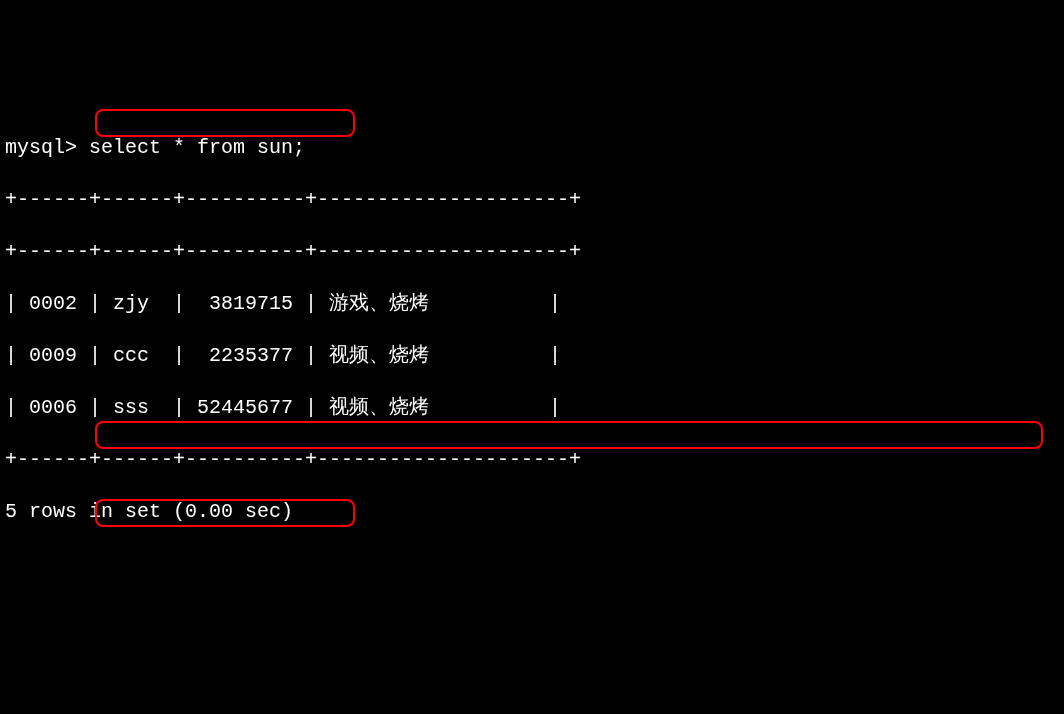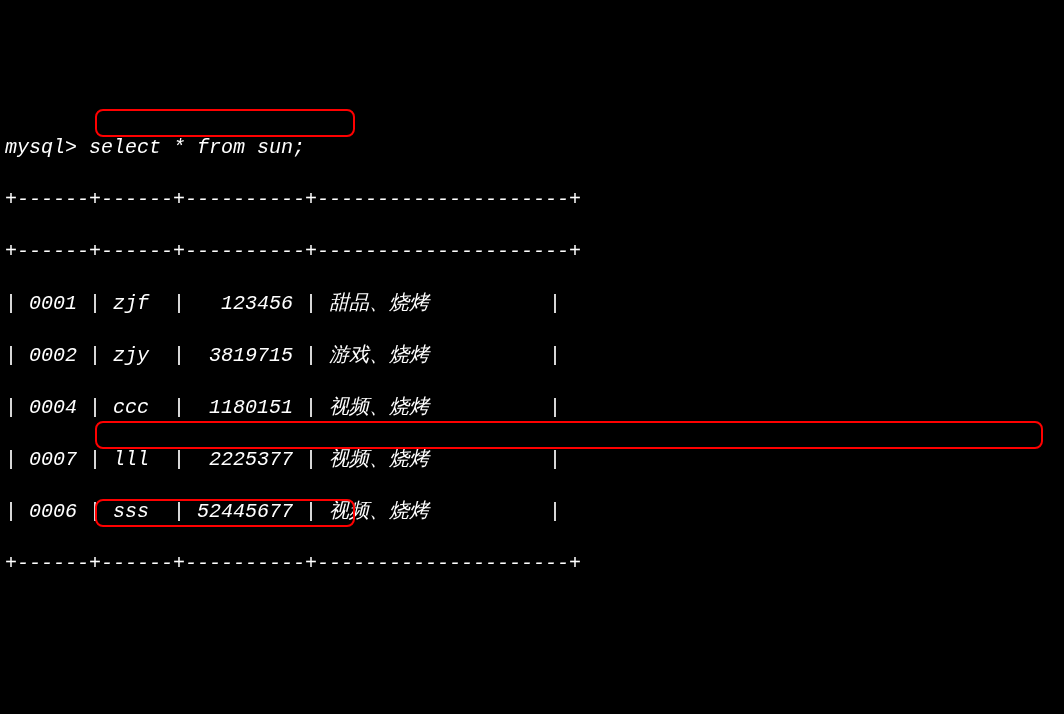--- a/index.html
+++ b/index.html
@@ -16,47 +16,45 @@
       padding: 5px;
       width: 1064px;
       height: 714px;
       overflow: hidden;
       white-space: pre;
     }
     .line {
       display: block;
       white-space: pre;
       position: relative;
-      font-style: italic;
     }
     .highlight-box {
       position: absolute;
       border: 2px solid #ff0000;
       border-radius: 8px;
       pointer-events: none;
     }
     .terminal {
       position: relative;
     }
   </style>
 </head>
 <body>
 
 
 
 <div class="terminal">
 <span class="line"><span>mysql&gt;</span><span> select * from sun;</span></span>
 <span class="line">+------+------+----------+---------------------+</span>
 <span class="line">+------+------+----------+---------------------+</span>
-<span class="line">| 0001 | zjf  |   123456 | 甜品、烧烤          |</span>
 <span class="line">| 0002 | zjy  |  3819715 | 游戏、烧烤          |</span>
-<span class="line">| 0004 | ccc  |  1180151 | 视频、烧烤          |</span>
-<span class="line">| 0007 | lll  |  2225377 | 视频、烧烤          |</span>
+<span class="line">| 0009 | ccc  |  2235377 | 视频、烧烤          |</span>
 <span class="line">| 0006 | sss  | 52445677 | 视频、烧烤          |</span>
 <span class="line">+------+------+----------+---------------------+</span>
+<span class="line">5 rows in set (0.00 sec)</span>
 <span class="line"> </span>
 
 
 
 
 
 
 
 
 

